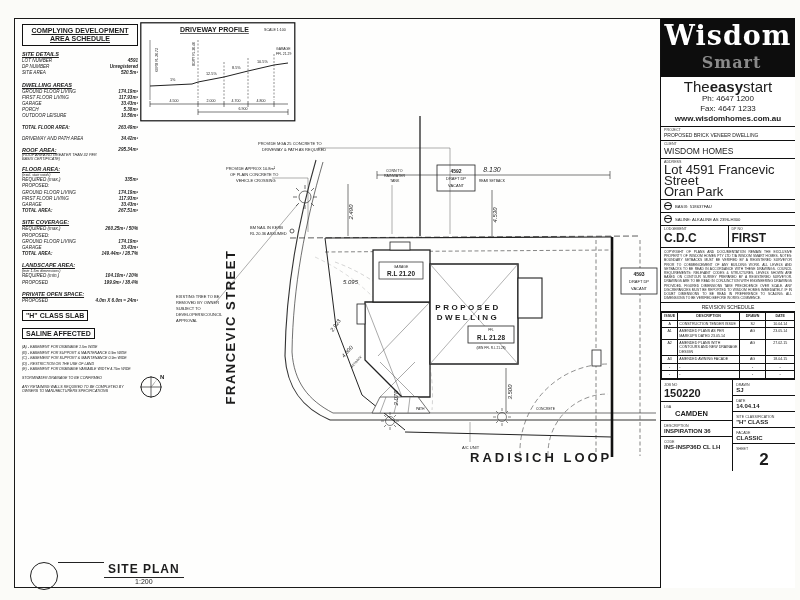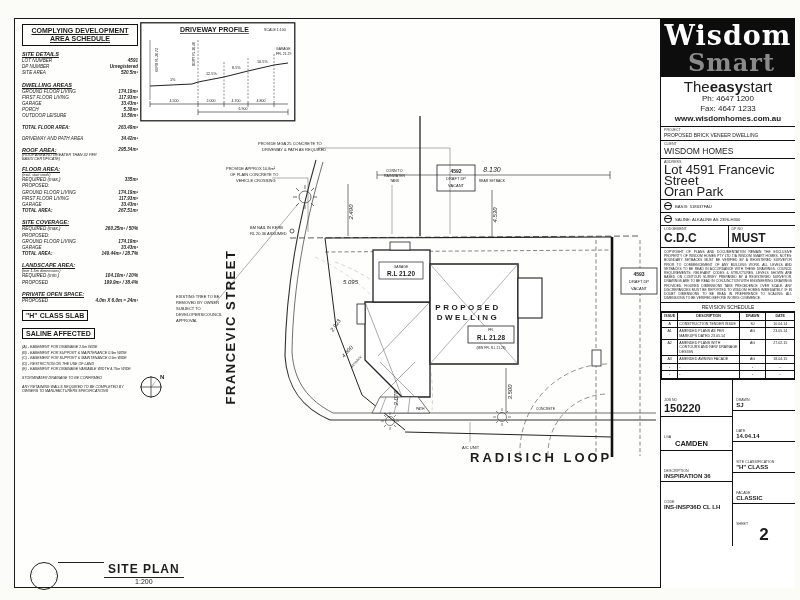--- a/index.html
+++ b/index.html
@@ -31,21 +31,21 @@
   .plan-ttl{font-size:12px;font-weight:bold;letter-spacing:1px;border-bottom:1.2px solid #222;padding:0 4px 1px;}
   .plan-scale{font-size:7px;text-align:center;}
   
   .profile{position:absolute;left:140px;top:22px;width:156px;height:100px;}
   
   .plansvg{position:absolute;left:140px;top:112px;width:520px;height:478px;}
   
   .tb{position:absolute;left:660px;top:18px;width:134px;bottom:12px;border-left:1.6px solid #111;background:#fff;}
   .tb-logo{background:#0d0d0d;color:#fff;text-align:center;padding:4px 0 2px;}
   .tb-logo .l1{font-family:"DejaVu Serif",serif;font-weight:bold;font-size:27px;line-height:28px;letter-spacing:1px;}
-  .tb-logo .l2{font-family:"DejaVu Serif",serif;font-weight:bold;font-size:24px;line-height:25px;color:#8a8a8a;letter-spacing:1px;margin-left:7px;}
+  .tb-logo .l2{font-family:"DejaVu Serif",serif;font-weight:bold;font-size:16px;line-height:25px;color:#8a8a8a;letter-spacing:1px;margin-left:7px;}
   .tb-tag{text-align:center;border-bottom:1px solid #111;padding:3px 0 2px;}
   .tb-tag .easy{font-size:15px;line-height:14px;}
   .tb-tag .easy b{font-weight:bold;}
   .tb-tag .ph{font-size:8px;line-height:10px;}
   .tb-field{border-bottom:1px solid #111;padding:1px 3px 2px;}
   .tb-lab{font-size:3.6px;text-transform:uppercase;color:#333;}
   .tb-val-s{font-size:5px;line-height:6px;}
   .tb-val-m{font-size:8.5px;line-height:10px;}
   .tb-val-l{font-size:13px;line-height:11px;}
   .tb-cert{display:flex;align-items:center;gap:3px;border-bottom:1px solid #111;padding:2px 3px;font-size:4.2px;}
@@ -57,21 +57,21 @@
   .tb-big{font-size:12px;font-weight:bold;line-height:14px;}
   .tb-disc{border-bottom:1px solid #111;padding:2px 3px;font-size:3.3px;line-height:4.2px;text-align:justify;color:#222;}
   .rev-title{text-align:center;font-size:5px;border-bottom:1px solid #111;padding:1px 0;}
   table.rev{border-collapse:collapse;width:100%;table-layout:fixed;}
   table.rev th,table.rev td{border:0.8px solid #111;font-size:3.6px;line-height:4.4px;
        padding:1px;text-align:center;vertical-align:top;overflow:hidden;}
   table.rev td.desc{text-align:left;}
   .job{display:flex;border-top:1px solid #111;}
   .job-l{flex:1.15;border-right:1px solid #111;}
   .job-r{flex:1;}
-  .job-cell{border-bottom:1px solid #111;padding:18px 3px 2px;}
+  .job-cell{border-bottom:1px solid #111;padding:3px 3px 2px;}
   .job-cell:last-child{border-bottom:none;}
   .jv-big{font-size:11px;font-weight:bold;}
   .jv-med{font-size:7.5px;font-weight:bold;margin-left:11px;}
   .jv-sm{font-size:6px;font-weight:bold;}
   .sheetnum{font-size:17px;font-weight:bold;text-align:center;line-height:18px;}
   svg text{fill:#1c1c1c;}
 </style>
 </head>
 <body>
 
@@ -454,21 +454,21 @@
     <span class="cert-ic"></span>
     <span>SALINE: ALKALINE AS 2396-H300</span>
   </div>
   <div class="tb-two">
     <div>
       <div class="tb-lab">LODGEMENT</div>
       <div class="tb-big">C.D.C</div>
     </div>
     <div>
       <div class="tb-lab">DP No</div>
-      <div class="tb-big">MUST</div>
+      <div class="tb-big">FIRST</div>
     </div>
   </div>
   <div class="tb-disc">COPYRIGHT OF PLANS AND DOCUMENTATION REMAIN THE EXCLUSIVE PROPERTY OF WISDOM HOMES PTY LTD T/A WISDOM SMART HOMES. NOTES: BOUNDARY SETBACKS MUST BE VERIFIED BY A REGISTERED SURVEYOR PRIOR TO COMMENCEMENT OF ANY BUILDING WORK. ALL LEVELS AND SETBACKS TO BE READ IN ACCORDANCE WITH THESE DRAWINGS. COUNCIL REQUIREMENTS: RELEVANT CODES &amp; STRUCTURES. LEVELS SHOWN ARE BASED ON CONTOUR SURVEY PREPARED BY A REGISTERED SURVEYOR. DRAWINGS ARE TO BE READ IN CONJUNCTION WITH ENGINEERING DRAWINGS PROVIDED. FIGURED DIMENSIONS TAKE PRECEDENCE OVER SCALE. ANY DISCREPANCIES MUST BE REPORTED TO WISDOM HOMES IMMEDIATELY. IF IN DOUBT DIMENSIONS TO BE READ IN PREFERENCE TO SCALING. ALL DIMENSIONS TO BE VERIFIED BEFORE WORKS COMMENCE.</div>
 
   <div class="rev-title">REVISION SCHEDULE</div>
   <table class="rev">
     <colgroup>
         <col style="width:16px">
         <col style="width:60px">
         <col style="width:26px">

